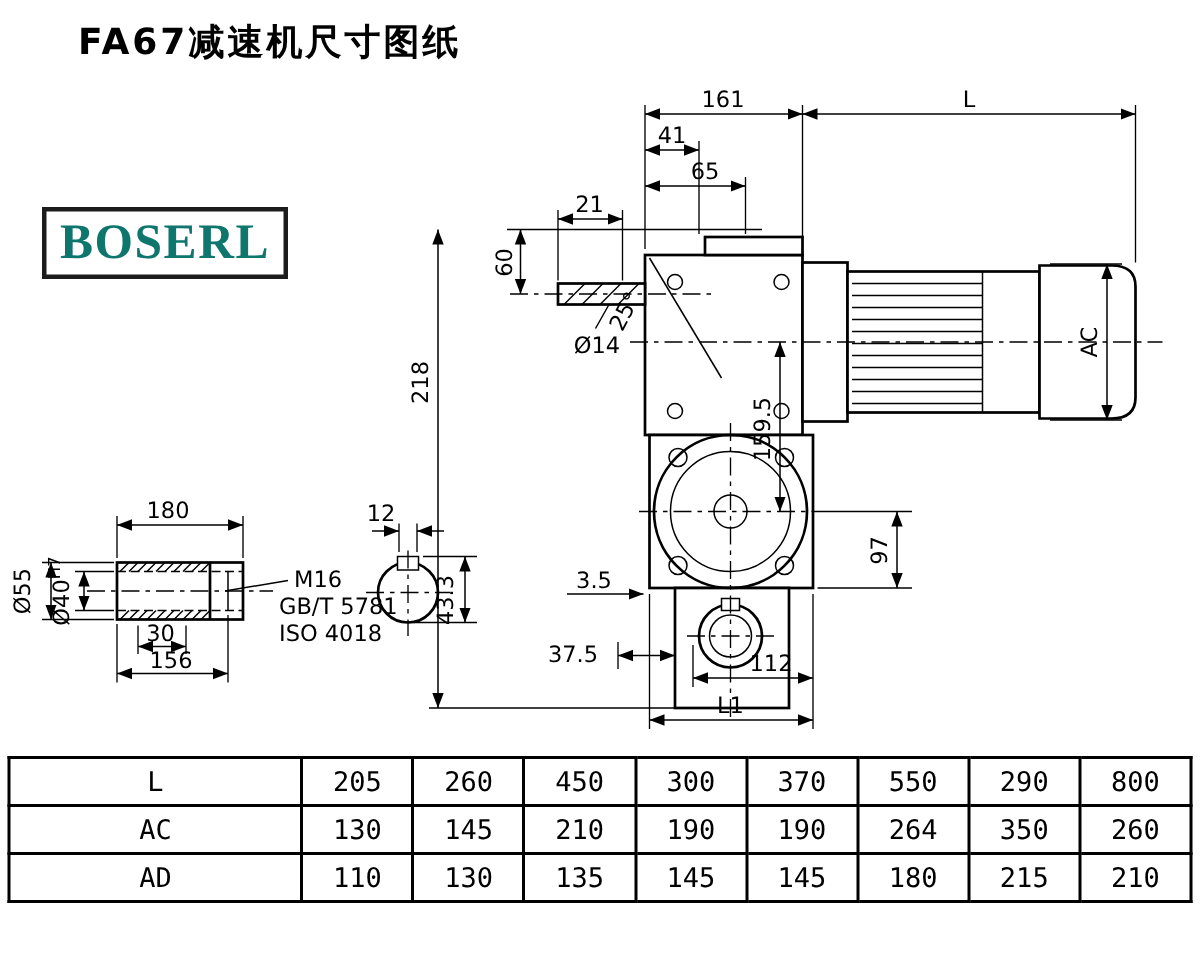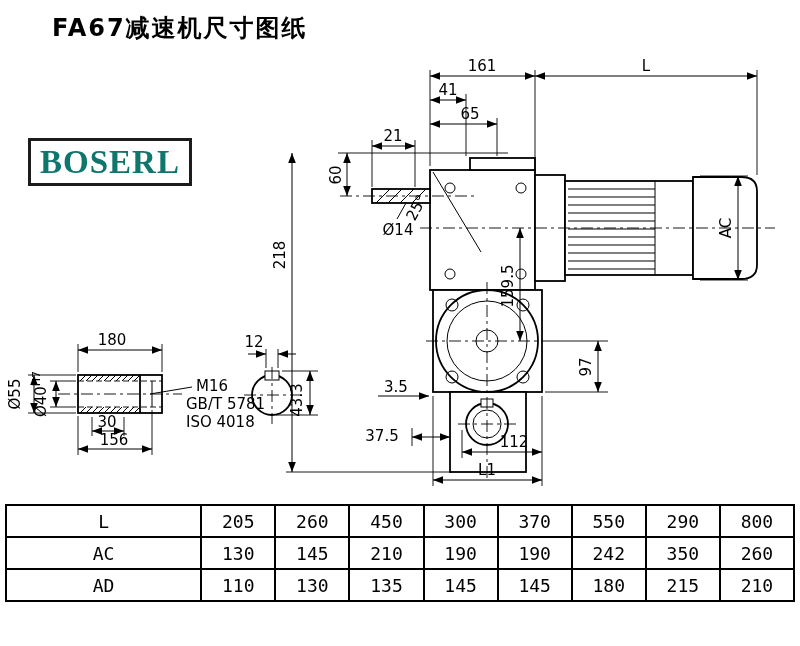--- a/index.html
+++ b/index.html
@@ -269,21 +269,21 @@
           <td>290</td>
           <td>800</td>
         </tr>
         <tr>
           <td>AC</td>
           <td>130</td>
           <td>145</td>
           <td>210</td>
           <td>190</td>
           <td>190</td>
-          <td>242</td>
+          <td>264</td>
           <td>350</td>
           <td>260</td>
         </tr>
         <tr>
           <td>AD</td>
           <td>110</td>
           <td>130</td>
           <td>135</td>
           <td>145</td>
           <td>145</td>

